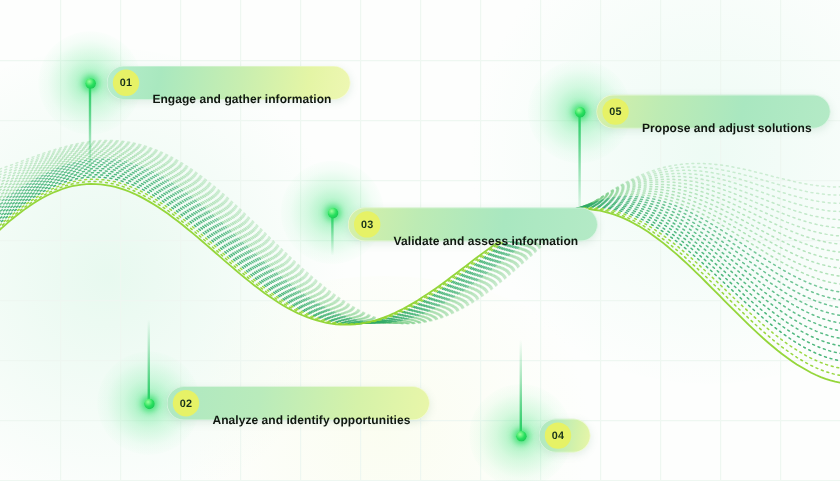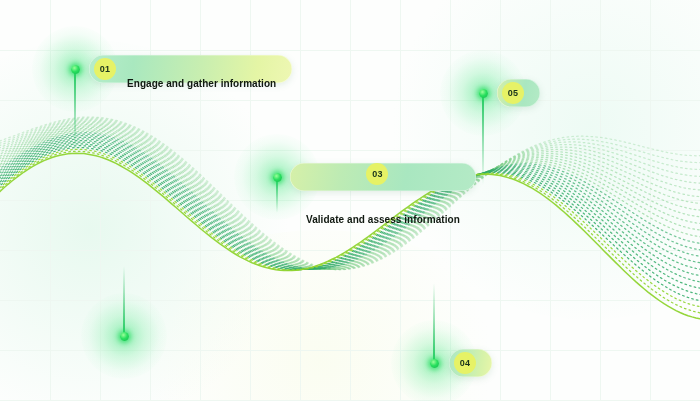--- a/index.html
+++ b/index.html
@@ -218,25 +218,30 @@
         <div class="marker-halo"></div>
         <div class="marker-dot"></div>
       </div>
     </div>
 
   <div id="pills-layer">
       <div class="pill grad-gy" style="left: 89px; top: 55px;">
         <div class="pill-badge">01</div>
         <div class="pill-label">Engage and gather information</div>
       </div>
-      <div class="pill grad-yg" style="left: 290px; top: 163px; flex-direction: column;">
+      <div class="pill grad-g" style="left: 139px; top: 322px;">
+        <div class="pill-badge">02</div>
+        <div class="pill-label">Analyze and identify opportunities</div>
+      </div>
+      <div class="pill grad-yg" style="left: 290px; top: 173px;">
         <div class="pill-badge">03</div>
         <div class="pill-label">Validate and assess information</div>
       </div>
       <div class="pill grad-g" style="left: 449px; top: 349px;">
         <div class="pill-badge">04</div>
       </div>
       <div class="pill grad-yg" style="left: 497px; top: 79px;">
         <div class="pill-badge">05</div>
+        <div class="pill-label">Propose and adjust solutions</div>
       </div>
     </div>
 
 </div>
 
 </body></html>

